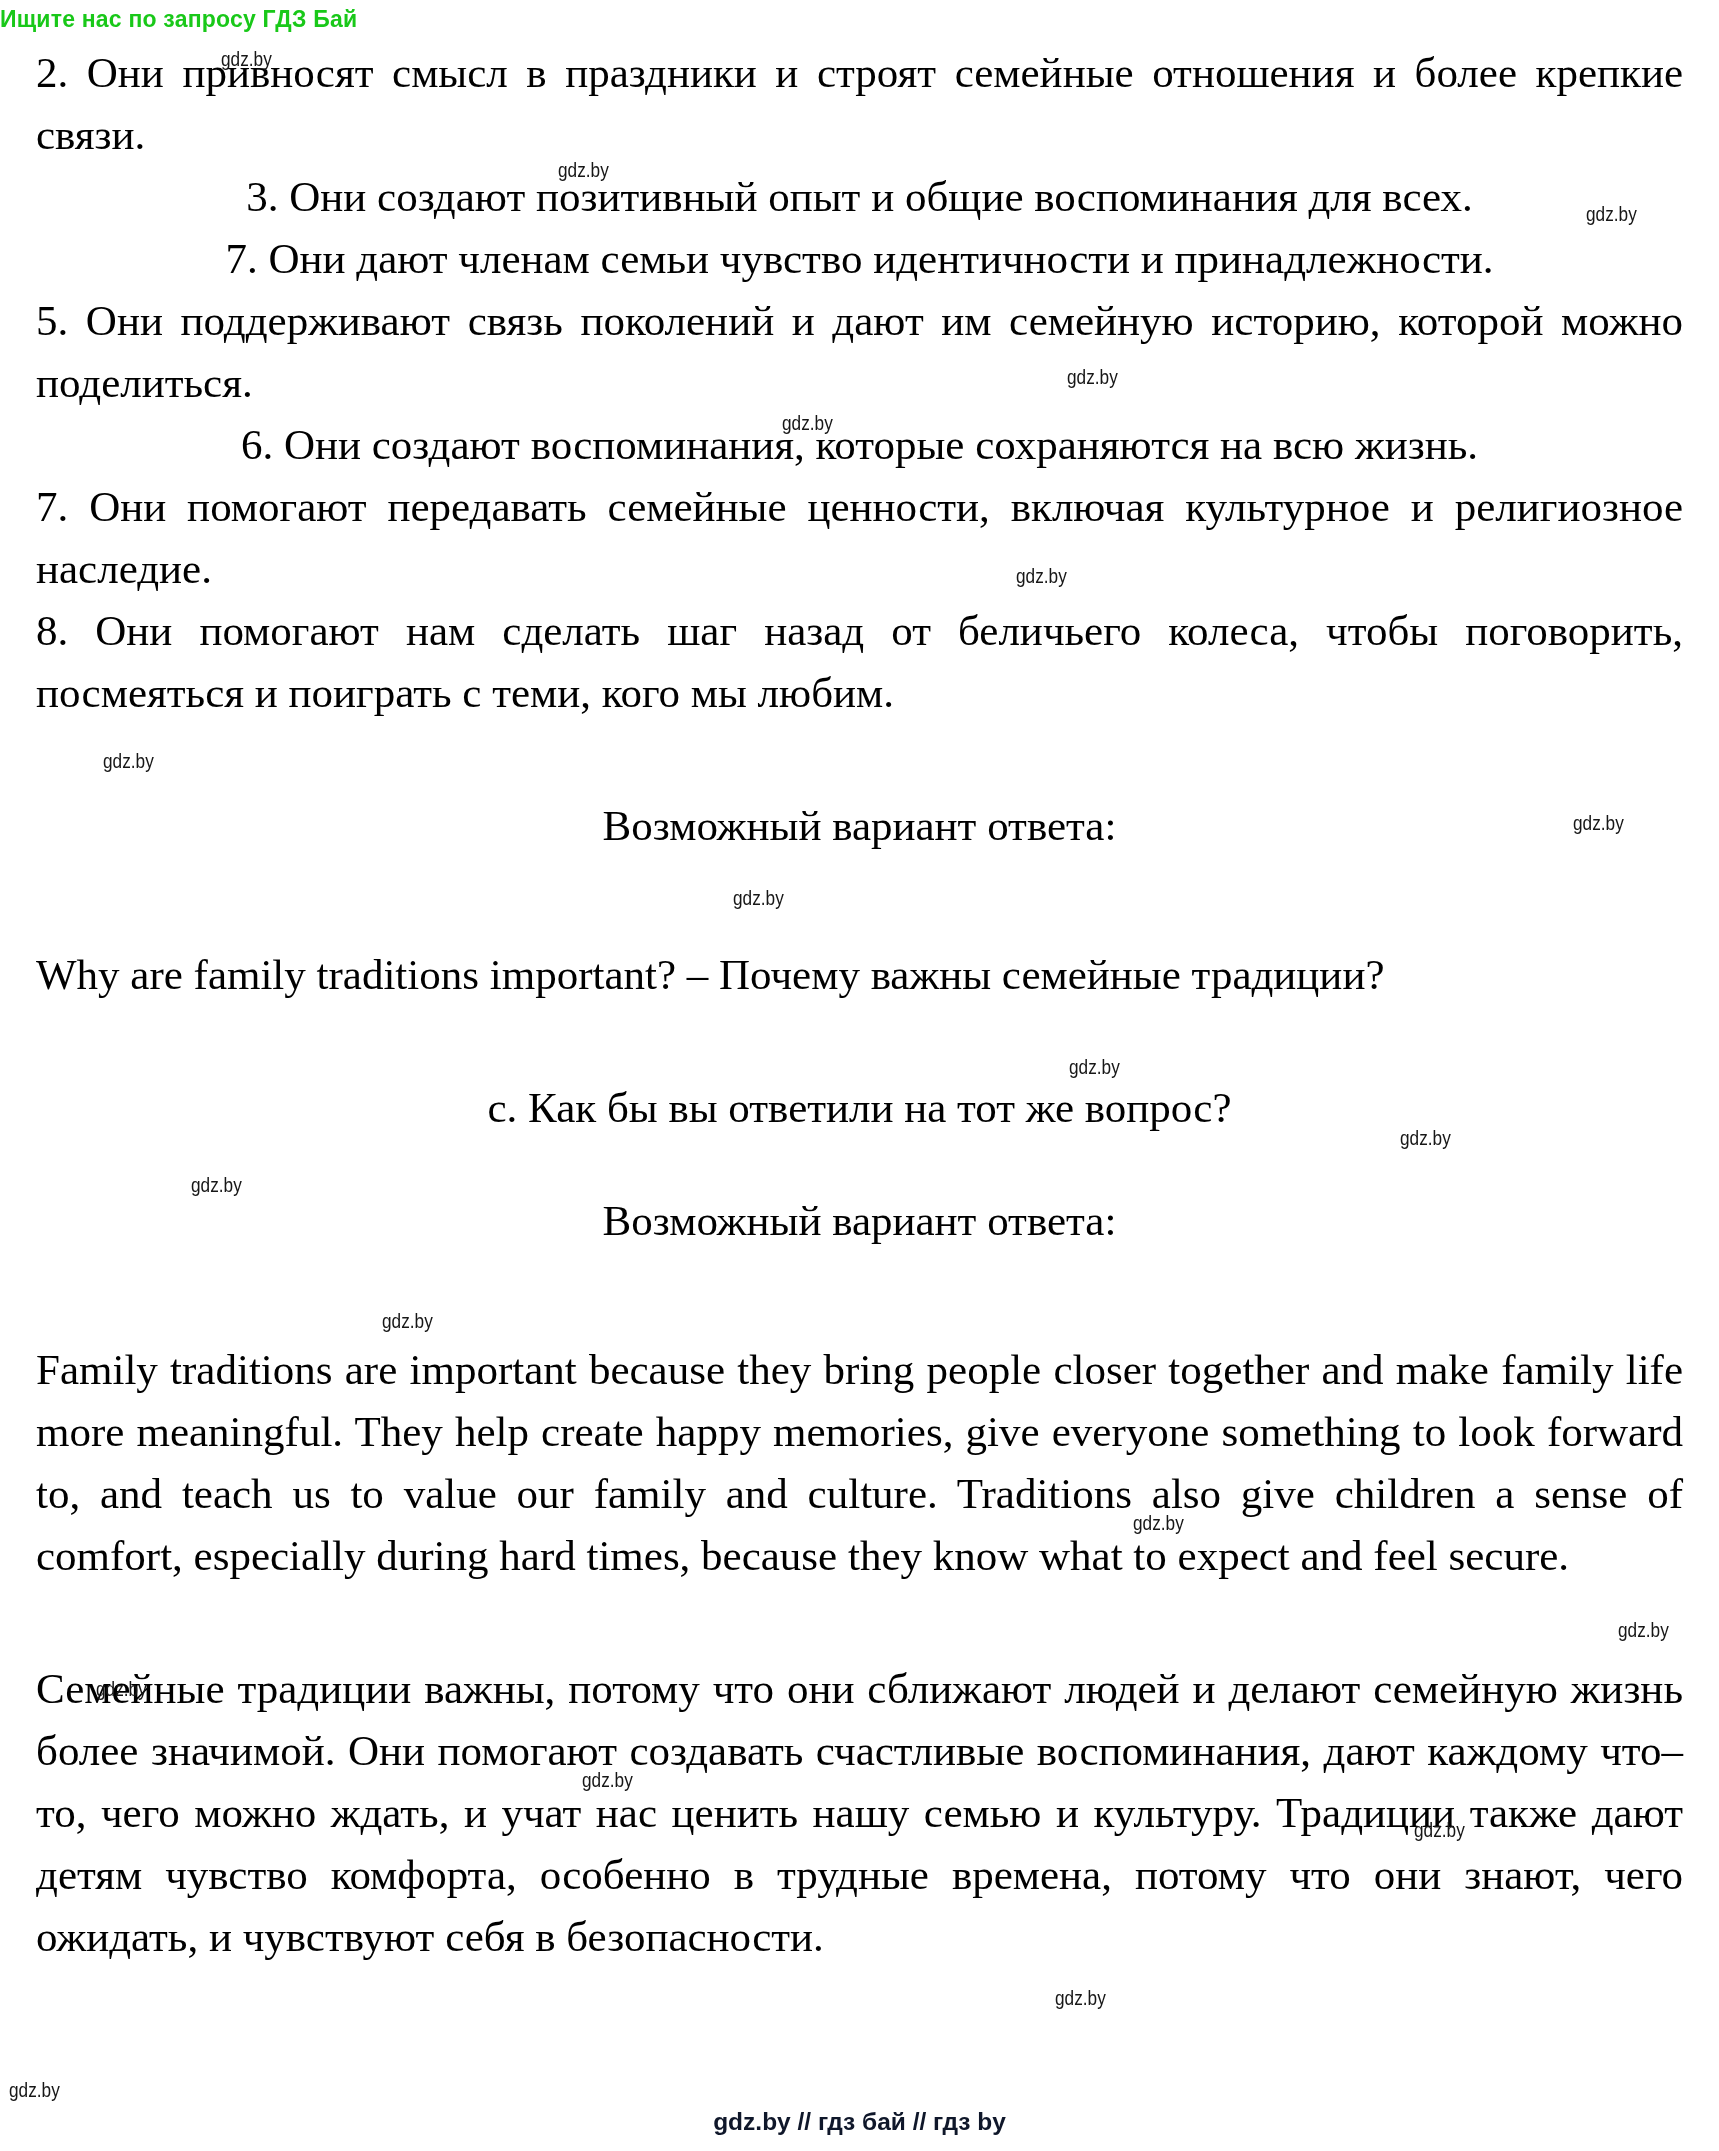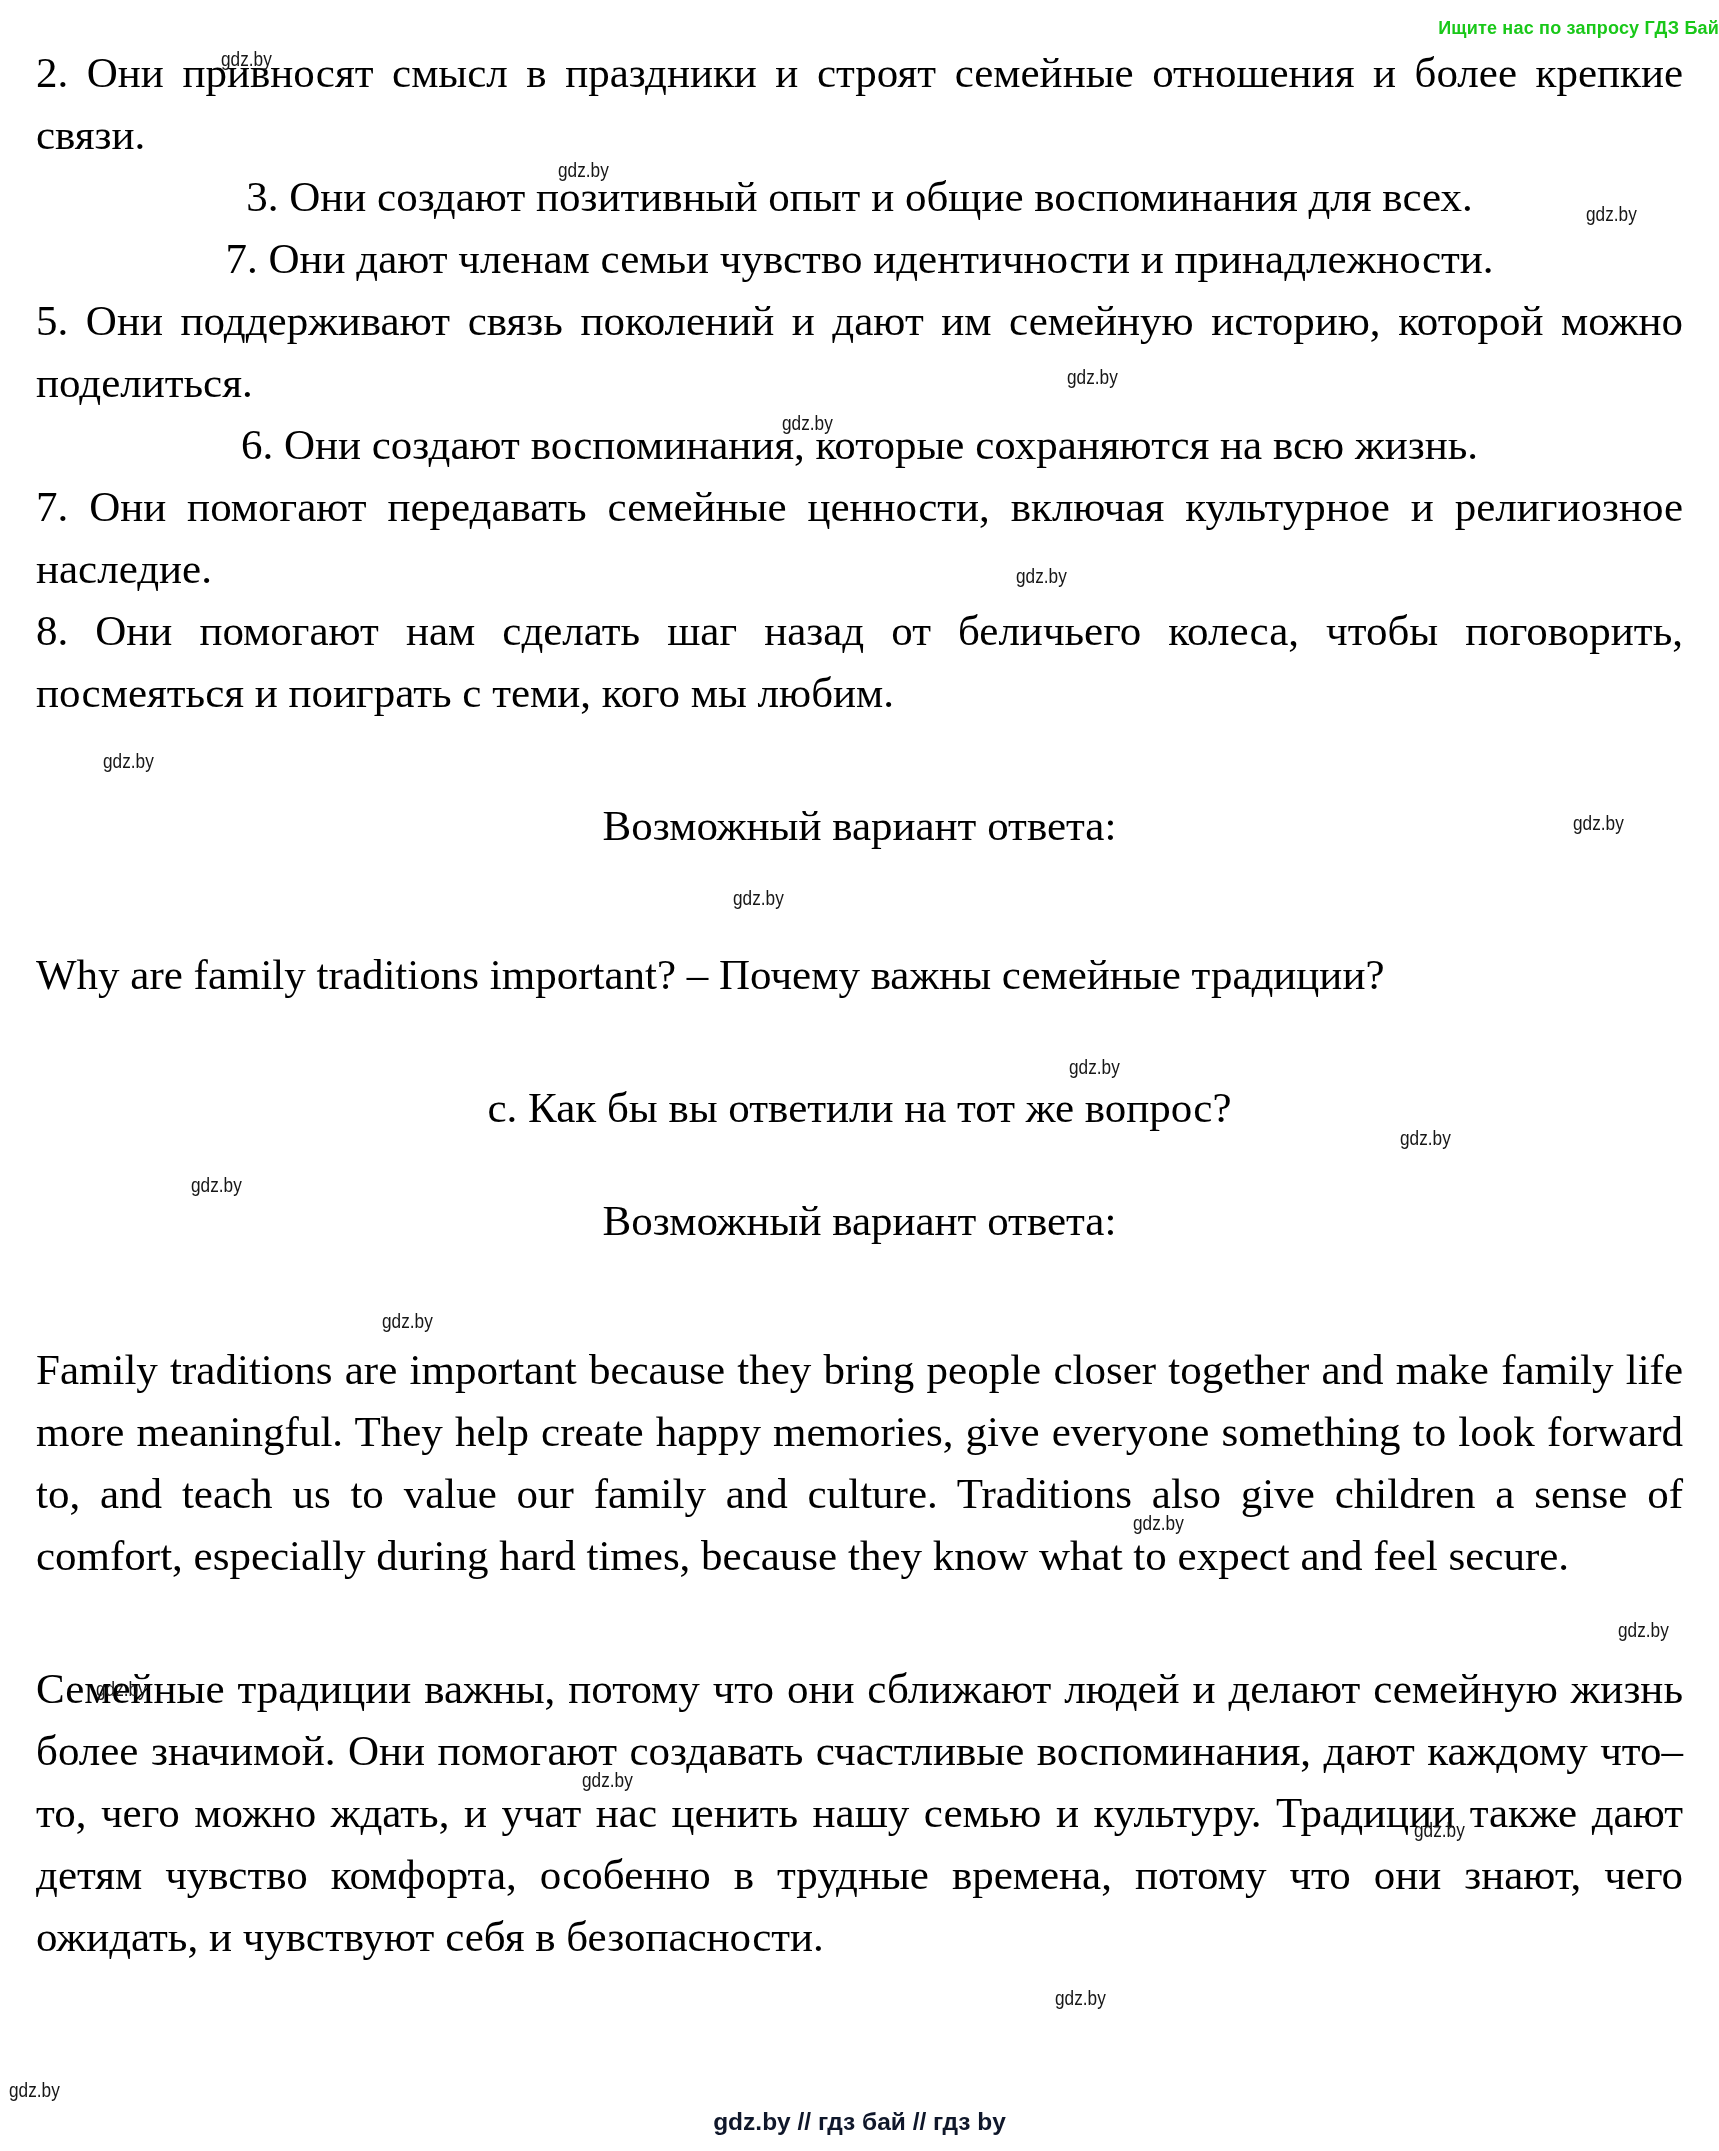--- a/index.html
+++ b/index.html
@@ -12,27 +12,27 @@
     width: 1719px;
     height: 2152px;
     background: #ffffff;
     overflow: hidden;
     font-family: "Liberation Serif", "DejaVu Serif", serif;
   }
 
   
   .promo-banner {
     position: absolute;
-    top: 18px;
+    top: 6px;
     left: 0;
     width: 1719px;
-    text-align: right;
+    text-align: left;
     color: #19c819;
     font-family: "Liberation Sans", "DejaVu Sans", sans-serif;
-    font-size: 18px;
+    font-size: 23px;
     font-weight: bold;
     letter-spacing: 0.2px;
     white-space: nowrap;
   }
 
   
   .footer-strip {
     position: absolute;
     bottom: 16.4px;
     left: 0;

